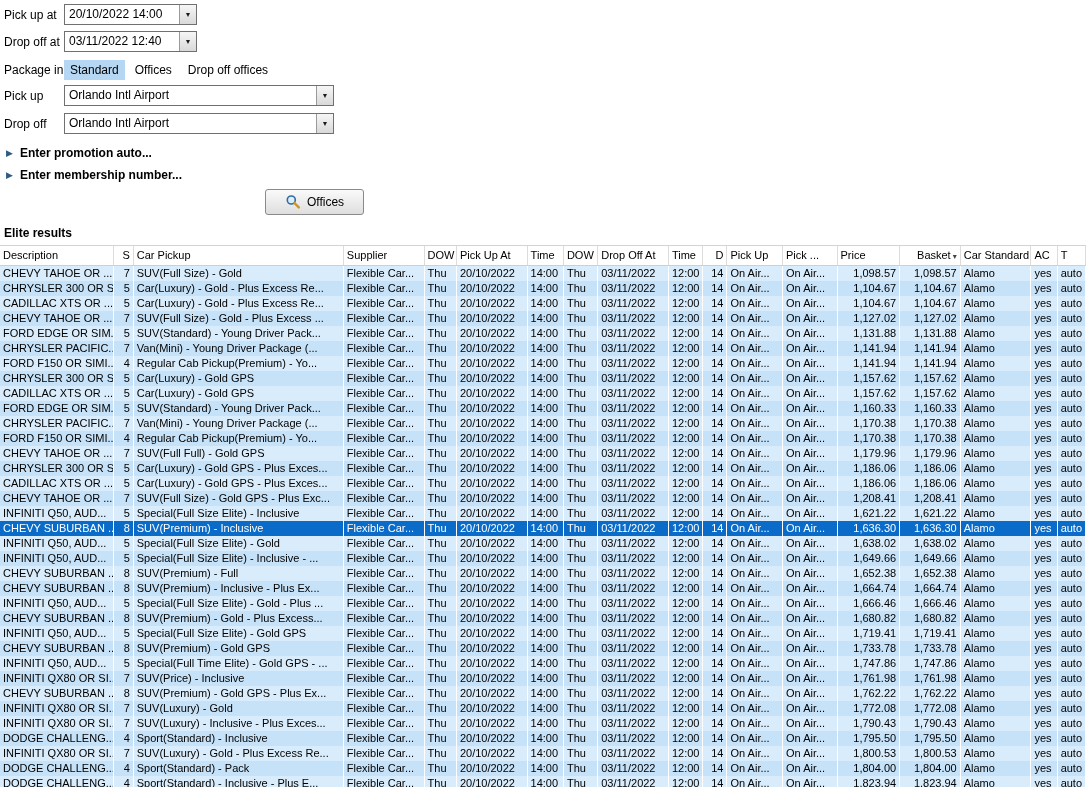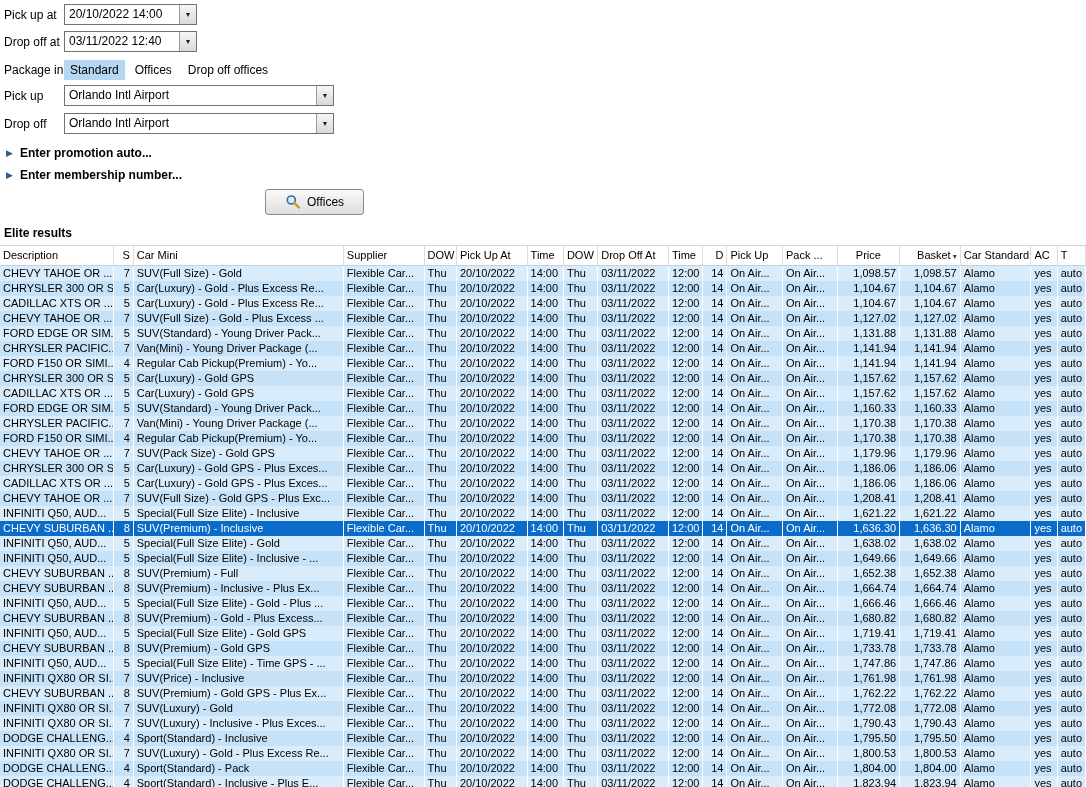--- a/index.html
+++ b/index.html
@@ -107,32 +107,32 @@
           <col style="width: 62px;">
           <col style="width: 60px;">
           <col style="width: 70px;">
           <col style="width: 26px;">
           <col style="width: 28px;">
         </colgroup>
         <thead>
           <tr>
             <th style="text-align: left;">Description</th>
             <th style="text-align: right;">S</th>
-            <th style="text-align: left;">Car Mini</th>
+            <th style="text-align: left;">Car Pickup</th>
             <th style="text-align: left;">Supplier</th>
             <th style="text-align: left;">DOW</th>
             <th style="text-align: left;">Pick Up At</th>
             <th style="text-align: left;">Time</th>
             <th style="text-align: left;">DOW</th>
             <th style="text-align: left;">Drop Off At</th>
             <th style="text-align: left;">Time</th>
             <th style="text-align: right;">D</th>
             <th style="text-align: left;">Pick Up</th>
-            <th style="text-align: left;">Pack ...</th>
-            <th style="text-align: center;">Price</th>
+            <th style="text-align: left;">Pick ...</th>
+            <th style="text-align: left;">Price</th>
             <th style="text-align: right;">Basket<span class="sort">▾</span></th>
             <th style="text-align: left;">Car Standard</th>
             <th style="text-align: left;">AC</th>
             <th style="text-align: left;">T</th>
           </tr>
         </thead>
         <tbody>
           <tr class="alt1">
             <td style="text-align: left;">CHEVY TAHOE OR ...</td>
             <td style="text-align: right;">7</td>
@@ -369,21 +369,21 @@
             <td style="text-align: left;">On Air...</td>
             <td style="text-align: right;">1,170.38</td>
             <td style="text-align: right;">1,170.38</td>
             <td style="text-align: left;">Alamo</td>
             <td style="text-align: left;">yes</td>
             <td style="text-align: left;">auto</td>
           </tr>
           <tr class="alt1">
             <td style="text-align: left;">CHEVY TAHOE OR ...</td>
             <td style="text-align: right;">7</td>
-            <td style="text-align: left;">SUV(Pack Size) - Gold GPS</td>
+            <td style="text-align: left;">SUV(Full Full) - Gold GPS</td>
             <td style="text-align: left;">Flexible Car...</td>
             <td style="text-align: left;">Thu</td>
             <td style="text-align: left;">20/10/2022</td>
             <td style="text-align: left;">14:00</td>
             <td style="text-align: left;">Thu</td>
             <td style="text-align: left;">03/11/2022</td>
             <td style="text-align: left;">12:00</td>
             <td style="text-align: right;">14</td>
             <td style="text-align: left;">On Air...</td>
             <td style="text-align: left;">On Air...</td>
@@ -649,21 +649,21 @@
             <td style="text-align: left;">On Air...</td>
             <td style="text-align: right;">1,733.78</td>
             <td style="text-align: right;">1,733.78</td>
             <td style="text-align: left;">Alamo</td>
             <td style="text-align: left;">yes</td>
             <td style="text-align: left;">auto</td>
           </tr>
           <tr class="alt1">
             <td style="text-align: left;">INFINITI Q50,  AUD...</td>
             <td style="text-align: right;">5</td>
-            <td style="text-align: left;">Special(Full Size Elite) - Time GPS - ...</td>
+            <td style="text-align: left;">Special(Full Time Elite) - Gold GPS - ...</td>
             <td style="text-align: left;">Flexible Car...</td>
             <td style="text-align: left;">Thu</td>
             <td style="text-align: left;">20/10/2022</td>
             <td style="text-align: left;">14:00</td>
             <td style="text-align: left;">Thu</td>
             <td style="text-align: left;">03/11/2022</td>
             <td style="text-align: left;">12:00</td>
             <td style="text-align: right;">14</td>
             <td style="text-align: left;">On Air...</td>
             <td style="text-align: left;">On Air...</td>

